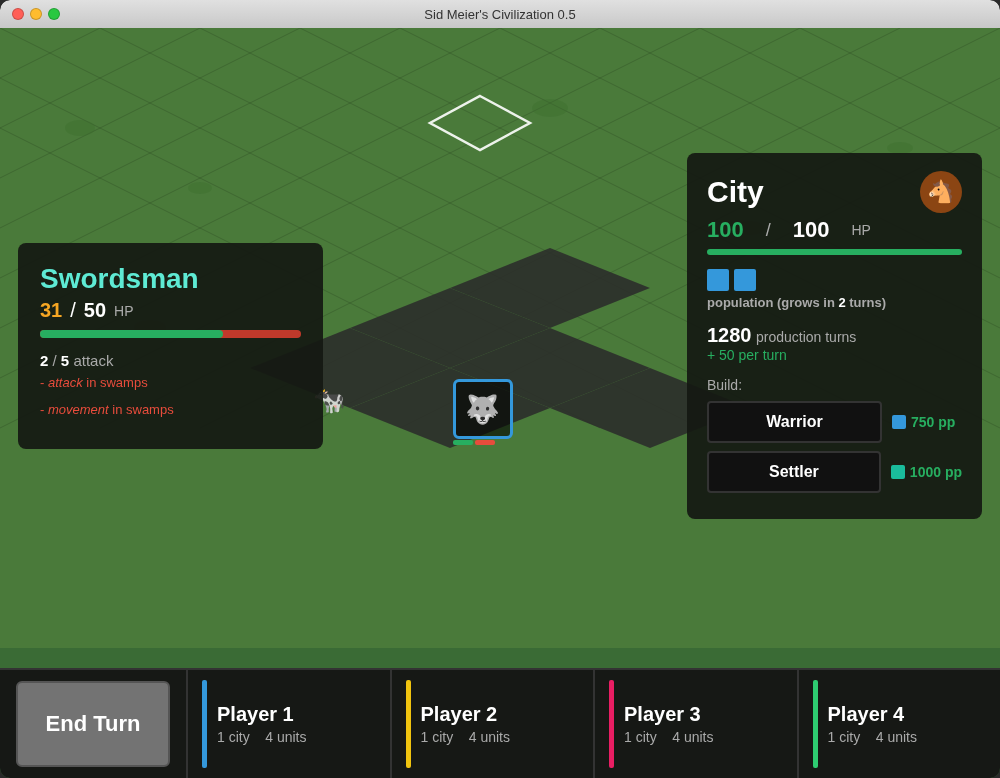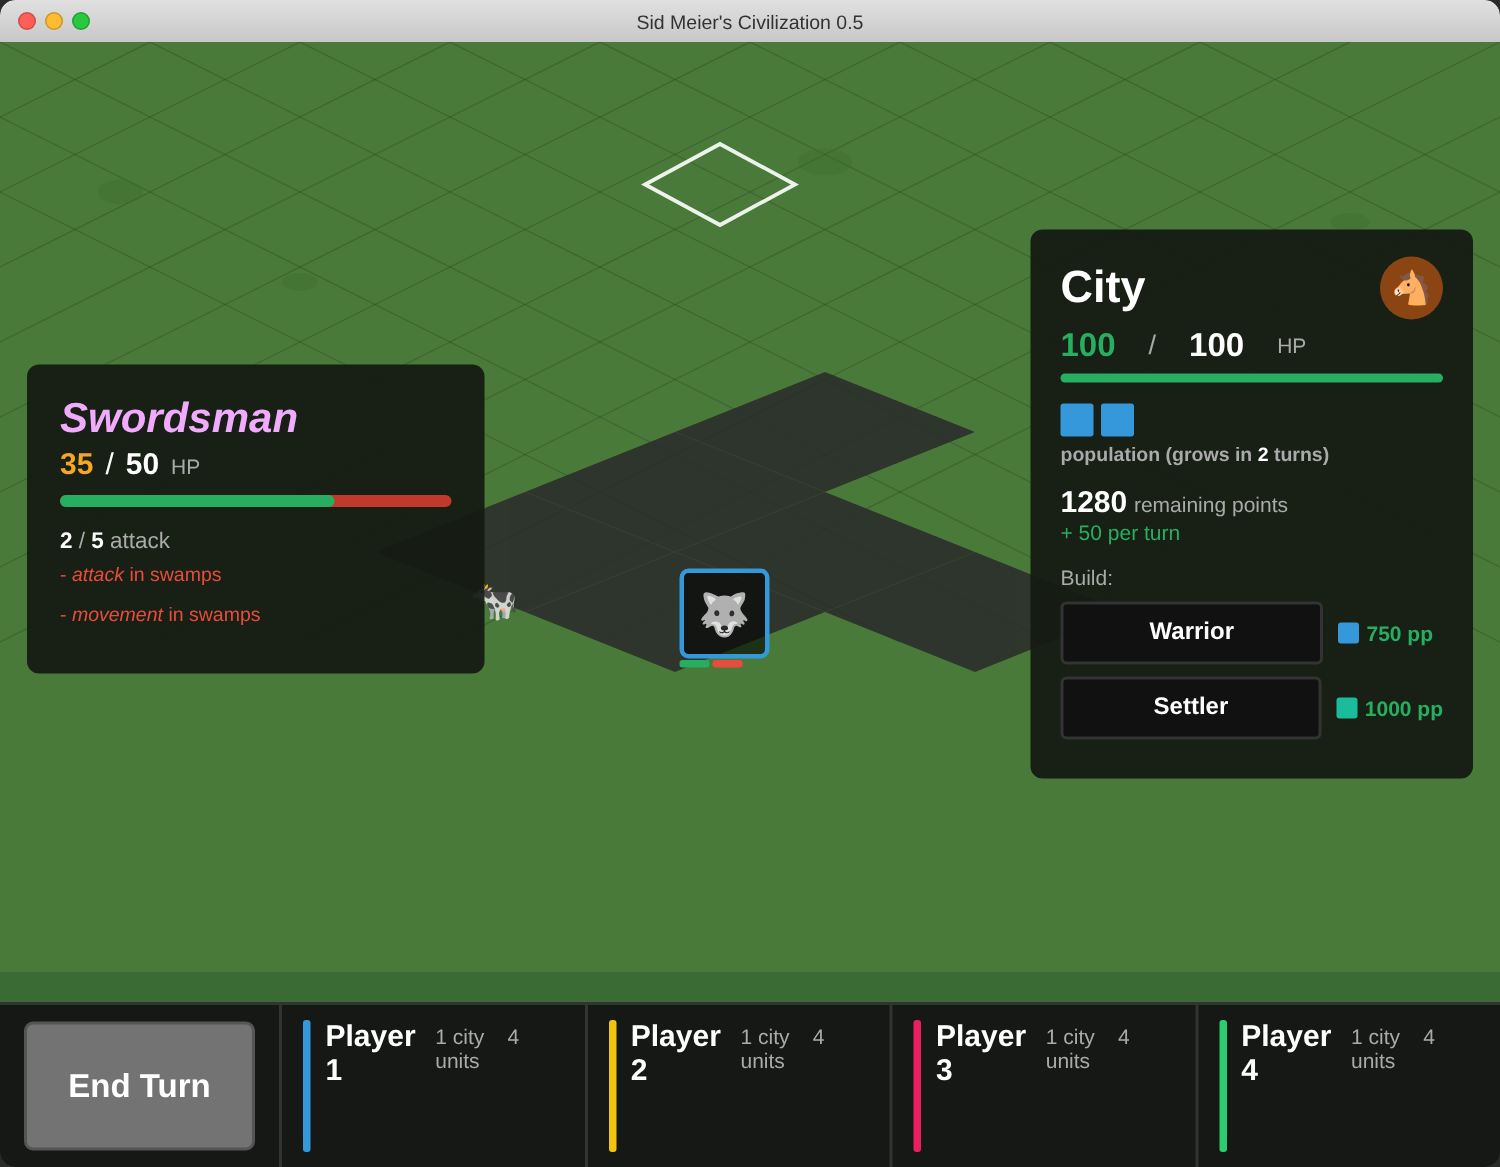--- a/index.html
+++ b/index.html
@@ -66,23 +66,22 @@
       left: 18px;
       width: 305px;
       background: rgba(20, 25, 18, 0.93);
       border-radius: 8px;
       padding: 20px 22px;
       color: white;
     }
     .unit-name {
       font-size: 28px;
       font-weight: bold;
-      color: #f0abfc;
+      color: #5eead4;
       margin-bottom: 4px;
-      font-style: italic;
     }
     .unit-hp-row {
       display: flex;
       align-items: center;
       gap: 8px;
       margin-bottom: 8px;
     }
     .hp-current { color: #f5a623; font-size: 20px; font-weight: bold; }
     .hp-sep { color: white; font-size: 20px; }
     .hp-max { color: white; font-size: 20px; font-weight: bold; }
@@ -233,21 +232,21 @@
       padding: 10px 14px;
       gap: 0;
     }
     .player-section:last-child { border-right: none; }
     .player-color-bar {
       width: 5px;
       border-radius: 2px;
       margin-right: 10px;
       flex-shrink: 0;
     }
-    .player-info { display: flex; justify-content: center; }
+    .player-info { display: flex; flex-direction: column; justify-content: center; }
     .player-name { font-size: 20px; font-weight: bold; color: white; }
     .player-stats { font-size: 14px; color: #aaa; margin-top: 3px; }
 
     
     .unit-sprite {
       position: absolute;
       width: 72px; height: 72px;
       display: flex; align-items: center; justify-content: center;
     }
     .unit-frame {
@@ -352,21 +351,21 @@
     <div class="unit-hp-bars">
       <div class="unit-bar-green"></div>
       <div class="unit-bar-red"></div>
     </div>
   </div>
 
   <div class="unit-panel">
     <div class="unit-name">Swordsman</div>
 
     <div class="unit-hp-row">
-      <span class="hp-current">35</span>
+      <span class="hp-current">31</span>
       <span class="hp-sep">/</span>
       <span class="hp-max">50</span>
       <span class="hp-label">HP</span>
     </div>
     <div class="hp-bar-bg">
       <div class="hp-bar-fill" style="width: 70%"></div>
     </div>
 
     <div class="stat-row">
       <span class="stat-val">2</span>
@@ -402,21 +401,21 @@
         <div class="pop-icon"></div>
         <div class="pop-icon"></div>
       </div>
       <div class="pop-text">
         population (grows in <strong>2</strong> turns)
       </div>
     </div>
 
     <div class="prod-section">
       <span class="prod-points">1280</span>
-      <span class="prod-label">remaining points</span>
+      <span class="prod-label">production turns</span>
       <div class="prod-per-turn">+ 50 per turn</div>
     </div>
 
     <div class="build-label">Build:</div>
 
 
     <div class="build-row">
       <button class="build-btn">
         <span>Warrior</span>
       </button>

